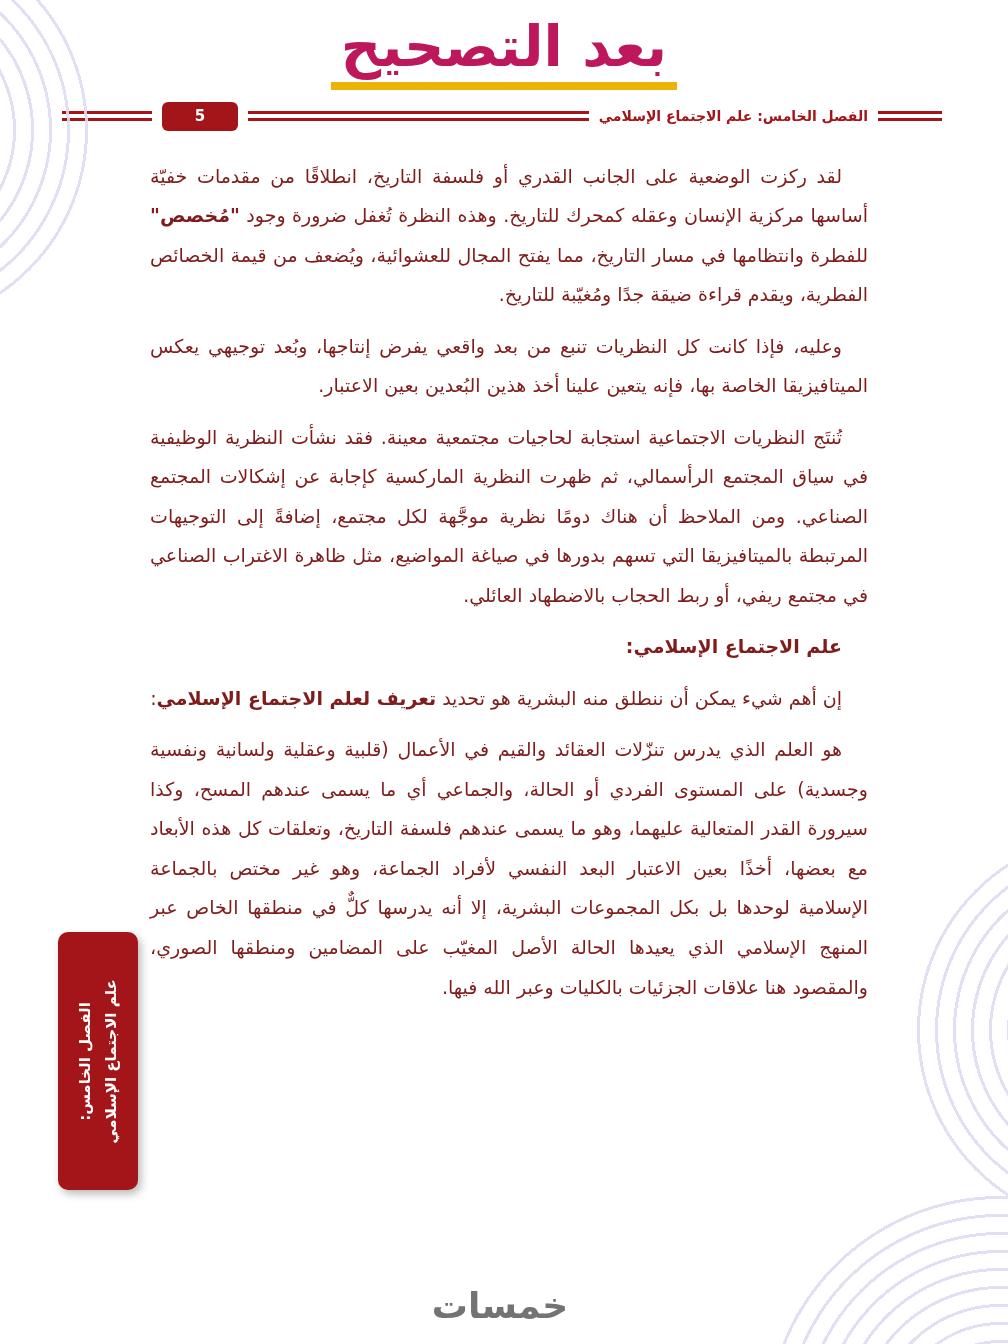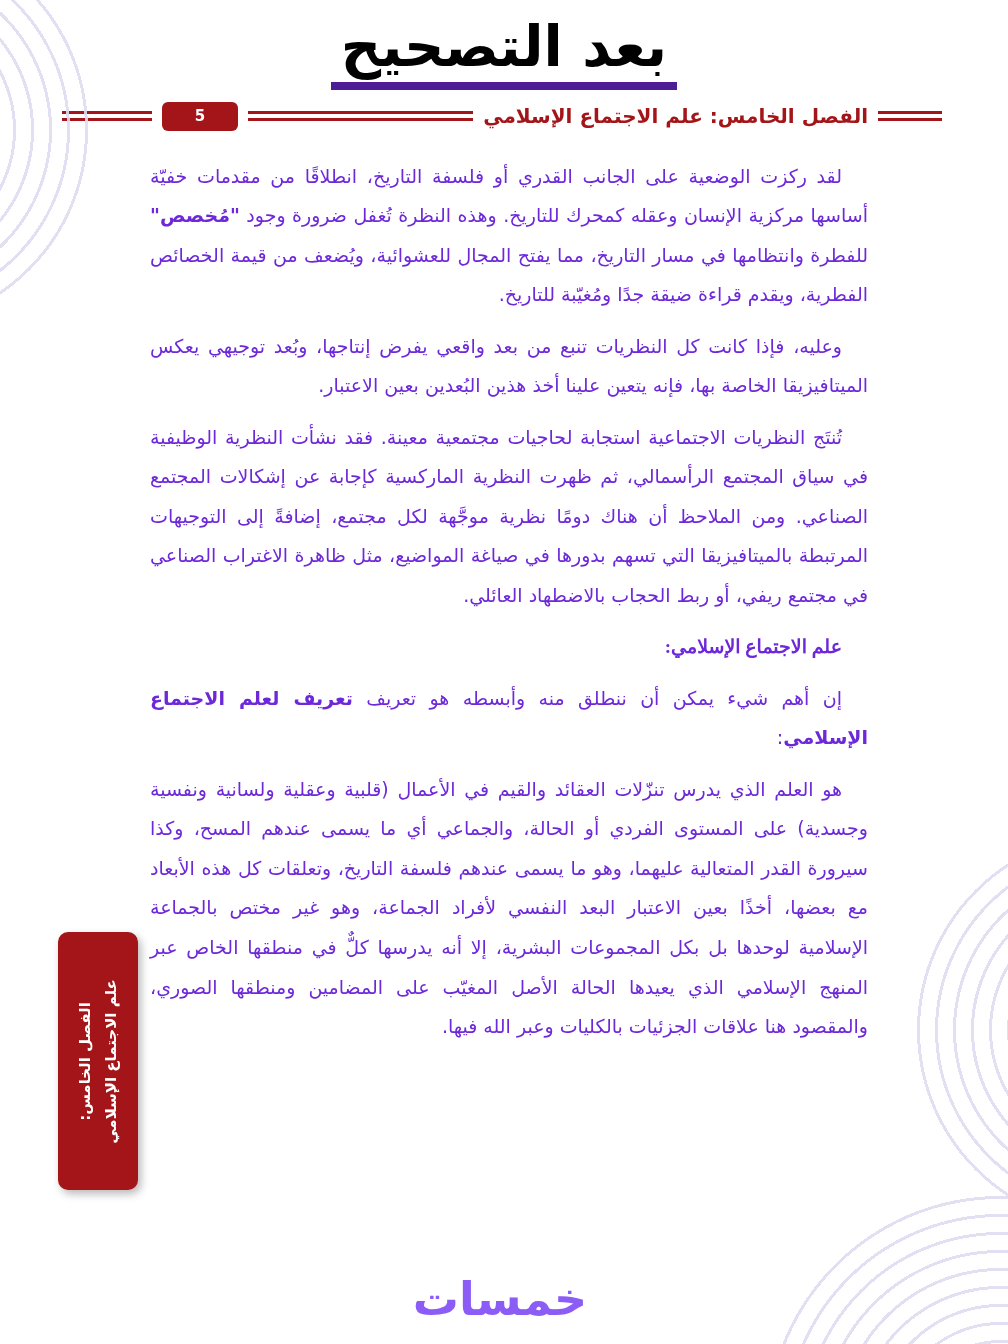--- a/index.html
+++ b/index.html
@@ -31,24 +31,24 @@
   .rings-tl{ width:420px; height:420px; left:-320px; top:-80px; }
   .rings-right{ width:420px; height:420px; left:905px; top:820px; }
   .rings-br{ width:480px; height:480px; left:760px; top:1190px; }
 
   
   .page-title{ margin:16px 0 0; text-align:center; }
   .title-text{
     display:inline-block;
     font-size:56px;
     font-weight:900;
-    color:#000000;
+    color:#be185d;
     line-height:1.12;
     padding:0 10px 3px;
-    border-bottom:8px solid #4c1d95;
+    border-bottom:8px solid #eab308;
     letter-spacing:-1px;
   }
 
   
   .chapter-header{
     display:flex;
     align-items:center;
     gap:10px;
     margin:12px 66px 0 62px;
     direction:rtl;
@@ -57,21 +57,21 @@
     height:10px;
     border-top:3px solid var(--red);
     border-bottom:3px solid var(--red);
   }
   .rule-end{ width:64px; }
   .rule-mid{ flex:1; }
   .rule-short{ width:90px; }
   .chapter-title{
     color:var(--red);
     font-weight:bold;
-    font-size:20px;
+    font-size:14px;
     white-space:nowrap;
   }
   .page-badge{
     background:var(--red);
     color:#ffffff;
     font-weight:bold;
     font-size:15px;
     width:76px;
     height:29px;
     min-width:76px;
@@ -81,25 +81,25 @@
     justify-content:center;
   }
 
   
   .body-text{
     margin:26px 140px 0 150px;
     direction:rtl;
     text-align:justify;
     font-size:19px;
     line-height:2.08;
-    color:#6d28d9;
+    color:#7f1d1d;
   }
   .body-text p{ margin:0 0 12px; text-indent:26px; }
   .body-text b{ font-weight:bold; }
-  .section-heading{ font-weight:bold;font-family:Liberation Serif, serif; }
+  .section-heading{ font-weight:bold; }
 
   
   .side-tab{
     position:absolute;
     left:58px;
     top:932px;
     width:80px;
     height:258px;
     background:var(--red);
     border-radius:10px;
@@ -120,23 +120,23 @@
   }
 
   
   .watermark{
     position:absolute;
     bottom:18px;
     left:0;
     right:8px;
     margin:auto;
     width:max-content;
-    font-size:46px;
+    font-size:36px;
     font-weight:bold;
-    color:#8b5cf6;
+    color:#737373;
     letter-spacing:1px;
   }
 </style>
 </head>
 <body>
 
 <div class="page">
 
   <div class="rings rings-tl"></div>
   <div class="rings rings-right"></div>
@@ -150,21 +150,21 @@
     <span class="rule rule-mid"></span>
     <span class="page-badge">5</span>
     <span class="rule rule-short"></span>
   </div>
 
   <main class="body-text">
     <p><span>لقد ركزت الوضعية على الجانب القدري أو فلسفة التاريخ، انطلاقًا من مقدمات خفيّة أساسها مركزية الإنسان وعقله كمحرك للتاريخ. وهذه النظرة تُغفل ضرورة وجود </span><b>"مُخصص"</b><span> للفطرة وانتظامها في مسار التاريخ، مما يفتح المجال للعشوائية، ويُضعف من قيمة الخصائص الفطرية، ويقدم قراءة ضيقة جدًا ومُغيّبة للتاريخ.</span></p>
     <p>وعليه، فإذا كانت كل النظريات تنبع من بعد واقعي يفرض إنتاجها، وبُعد توجيهي يعكس الميتافيزيقا الخاصة بها، فإنه يتعين علينا أخذ هذين البُعدين بعين الاعتبار.</p>
     <p>تُنتَج النظريات الاجتماعية استجابة لحاجيات مجتمعية معينة. فقد نشأت النظرية الوظيفية في سياق المجتمع الرأسمالي، ثم ظهرت النظرية الماركسية كإجابة عن إشكالات المجتمع الصناعي. ومن الملاحظ أن هناك دومًا نظرية موجَّهة لكل مجتمع، إضافةً إلى التوجيهات المرتبطة بالميتافيزيقا التي تسهم بدورها في صياغة المواضيع، مثل ظاهرة الاغتراب الصناعي في مجتمع ريفي، أو ربط الحجاب بالاضطهاد العائلي.</p>
     <p class="section-heading">علم الاجتماع الإسلامي:</p>
-    <p><span>إن أهم شيء يمكن أن ننطلق منه وأبسطه هو تعريف </span><b>تعريف لعلم الاجتماع الإسلامي</b><span>:</span></p>
+    <p><span>إن أهم شيء يمكن أن ننطلق منه البشرية هو تحديد </span><b>تعريف لعلم الاجتماع الإسلامي</b><span>:</span></p>
     <p>هو العلم الذي يدرس تنزّلات العقائد والقيم في الأعمال (قلبية وعقلية ولسانية ونفسية وجسدية) على المستوى الفردي أو الحالة، والجماعي أي ما يسمى عندهم المسح، وكذا سيرورة القدر المتعالية عليهما، وهو ما يسمى عندهم فلسفة التاريخ، وتعلقات كل هذه الأبعاد مع بعضها، أخذًا بعين الاعتبار البعد النفسي لأفراد الجماعة، وهو غير مختص بالجماعة الإسلامية لوحدها بل بكل المجموعات البشرية، إلا أنه يدرسها كلٌّ في منطقها الخاص عبر المنهج الإسلامي الذي يعيدها الحالة الأصل المغيّب على المضامين ومنطقها الصوري، والمقصود هنا علاقات الجزئيات بالكليات وعبر الله فيها.</p>
   </main>
 
   <div class="side-tab">
     <div class="side-tab-inner">
       <div>الفصل الخامس:</div>
       <div>علم الاجتماع الإسلامي</div>
     </div>
   </div>
 

